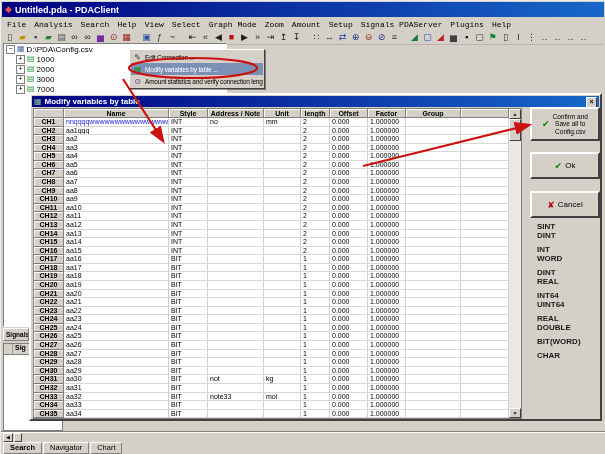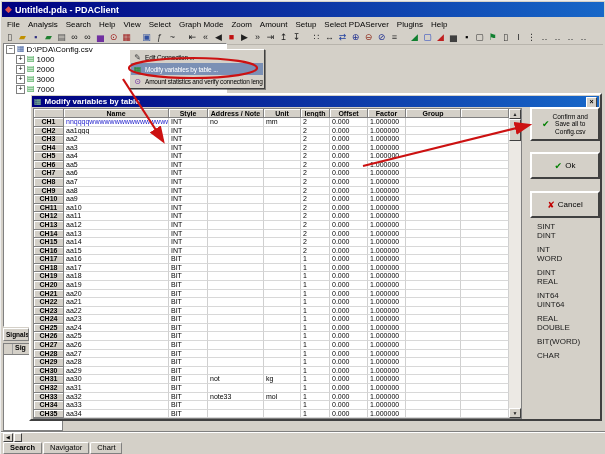--- a/index.html
+++ b/index.html
@@ -7,21 +7,21 @@
     font-family:"Liberation Sans","DejaVu Sans",sans-serif;overflow:hidden;
     border-left:1px solid #eee;border-top:1px solid #eee;box-sizing:border-box;}
   
   .titlebar{position:absolute;left:1px;top:1px;width:602px;height:15px;
     background:linear-gradient(90deg,#000080,#1767c8);color:#fff;display:flex;
     align-items:center;gap:3px;padding:0 3px;font-size:9px;font-weight:bold;box-sizing:border-box;}
   .app-icon{font-size:9px;color:#e05050;line-height:9px;}
   
   .menubar{position:absolute;left:2px;top:17px;width:600px;height:12px;display:flex;
     align-items:center;font-size:8px;color:#000;}
-  .mi{padding:0 4px;white-space:nowrap;}
+  .mi{padding:0 4px;white-space:nowrap;font-family:Liberation Mono, monospace;}
   
   .toolbar{position:absolute;left:2px;top:29px;width:600px;height:14px;display:flex;
     align-items:center;overflow:hidden;border-bottom:1px solid #b8b4ac;}
   .tbi{display:inline-block;width:13px;height:12px;font-size:9px;line-height:12px;
     text-align:center;flex:0 0 auto;overflow:hidden;}
   
   .treepanel{position:absolute;left:2px;top:42px;width:224px;height:284px;background:#fff;
     border:1px solid;border-color:#808080 #fff #fff #808080;box-sizing:border-box;
     font-size:8px;overflow:hidden;}
   .trow-tree{display:flex;align-items:center;height:10px;gap:2px;padding-left:2px;white-space:nowrap;}
@@ -74,21 +74,21 @@
   .sbbtn{position:absolute;left:0;width:12px;height:10px;background:#d4d0c8;border:1px solid;
     border-color:#fff #404040 #404040 #fff;box-sizing:border-box;font-size:5px;line-height:8px;
     text-align:center;color:#222;}
   .sbthumb{position:absolute;left:0;top:10px;width:12px;height:22px;background:#d4d0c8;
     border:1px solid;border-color:#fff #404040 #404040 #fff;box-sizing:border-box;}
   .dbtn{position:absolute;background:#d4d0c8;border:2px solid;border-color:#fff #404040 #404040 #fff;
     display:flex;align-items:center;justify-content:center;gap:3px;font-size:8px;color:#000;box-sizing:border-box;}
   .chk{color:#008000;font-weight:bold;font-size:9px;}
   .crs{color:#c00000;font-weight:bold;font-size:9px;}
   .confirm-lines{font-size:6.5px;line-height:7.5px;text-align:center;}
-  .types{position:absolute;left:506px;top:127px;font-size:8px;line-height:9px;color:#1a1a1a;}
+  .types{position:absolute;left:506px;top:127px;font-size:8px;line-height:9px;color:#1a1a1a;font-weight:bold;}
   .types div:empty{height:5px;}
   
   .panelline{position:absolute;left:0;top:430px;width:605px;height:2px;
     border-top:1px solid #808080;border-bottom:1px solid #fff;box-sizing:border-box;}
   .hbtn{position:absolute;top:432px;background:#d4d0c8;border:1px solid;
     border-color:#fff #404040 #404040 #fff;box-sizing:border-box;font-size:5px;line-height:7px;text-align:center;}
   .btabs{position:absolute;left:2px;top:441px;height:12px;display:flex;gap:1px;font-size:7.5px;}
   .btab{background:#d4d0c8;border:1px solid;border-color:#fff #808080 #808080 #fff;
     border-radius:2px 2px 0 0;padding:0 6px;line-height:10px;}
   .overlay{position:absolute;left:0;top:0;width:605px;height:454px;z-index:10;pointer-events:none;}
@@ -108,21 +108,21 @@
   <span class="mi">File</span>
       <span class="mi">Analysis</span>
       <span class="mi">Search</span>
       <span class="mi">Help</span>
       <span class="mi">View</span>
       <span class="mi">Select</span>
       <span class="mi">Graph Mode</span>
       <span class="mi">Zoom</span>
       <span class="mi">Amount</span>
       <span class="mi">Setup</span>
-      <span class="mi">Select PDAServer</span>
+      <span class="mi">Signals PDAServer</span>
       <span class="mi">Plugins</span>
       <span class="mi">Help</span>
     </div>
 
   <div class="toolbar">
 
   <span class="tbi" style="color: rgb(64, 64, 64);">▯</span>
       <span class="tbi" style="color: rgb(192, 144, 0);">▰</span>
       <span class="tbi" style="color: rgb(48, 48, 128);">▪</span>
       <span class="tbi" style="color: rgb(32, 128, 48);">▰</span>

